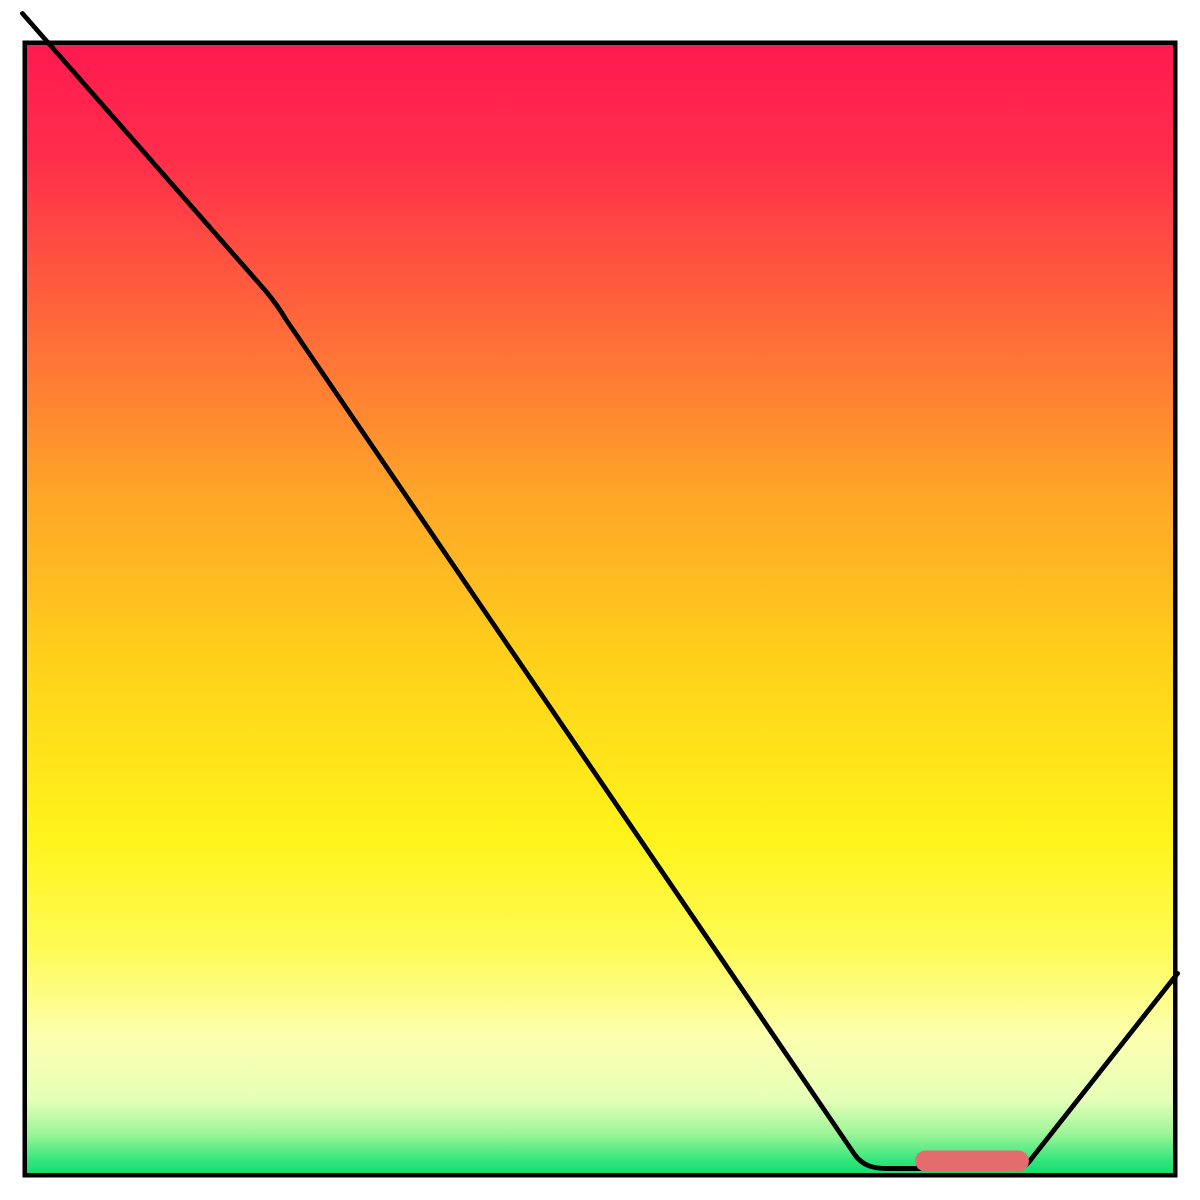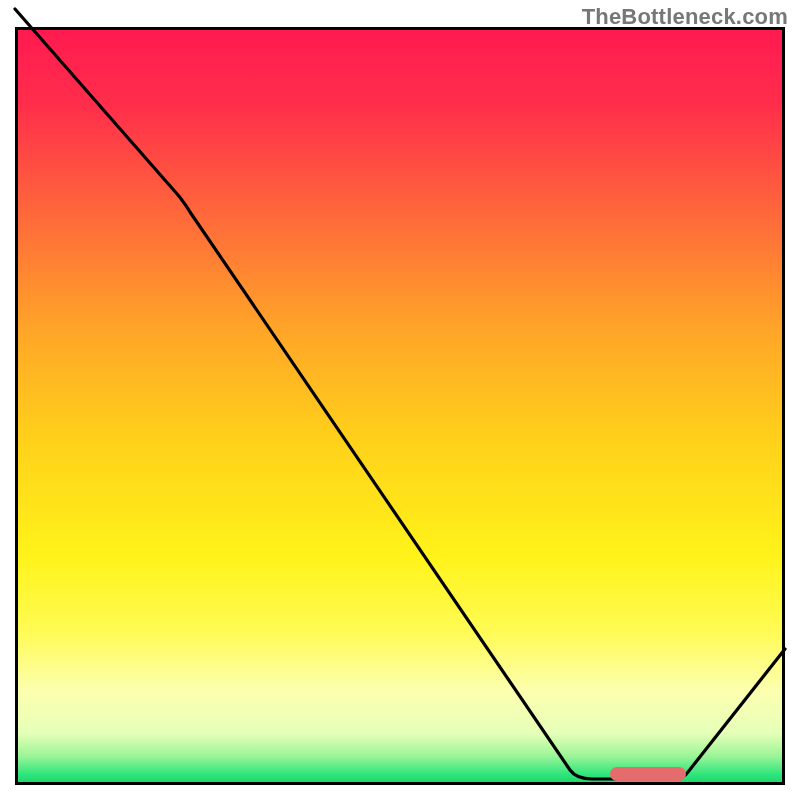--- a/index.html
+++ b/index.html
@@ -47,21 +47,20 @@
     background: #e46c6c;
     border-radius: 7px;
     z-index: 6;
   }
 </style>
 </head>
 <body>
 
 <div class="stage">
 
-  <div class="watermark">TheBottleneck.com</div>
 
   <svg class="gradient-bg" id="grad-svg" preserveAspectRatio="none" width="764" height="752" style="left: 18px; top: 30px;">
     <defs>
       <linearGradient id="bgGrad" x1="0" y1="0" x2="0" y2="1">
           <stop offset="0%" stop-color="#ff1a50"></stop>
           <stop offset="10%" stop-color="#ff2e4b"></stop>
           <stop offset="25%" stop-color="#ff6a3a"></stop>
           <stop offset="40%" stop-color="#ffa628"></stop>
           <stop offset="55.00000000000001%" stop-color="#ffd21a"></stop>
           <stop offset="70%" stop-color="#fff31a"></stop>

